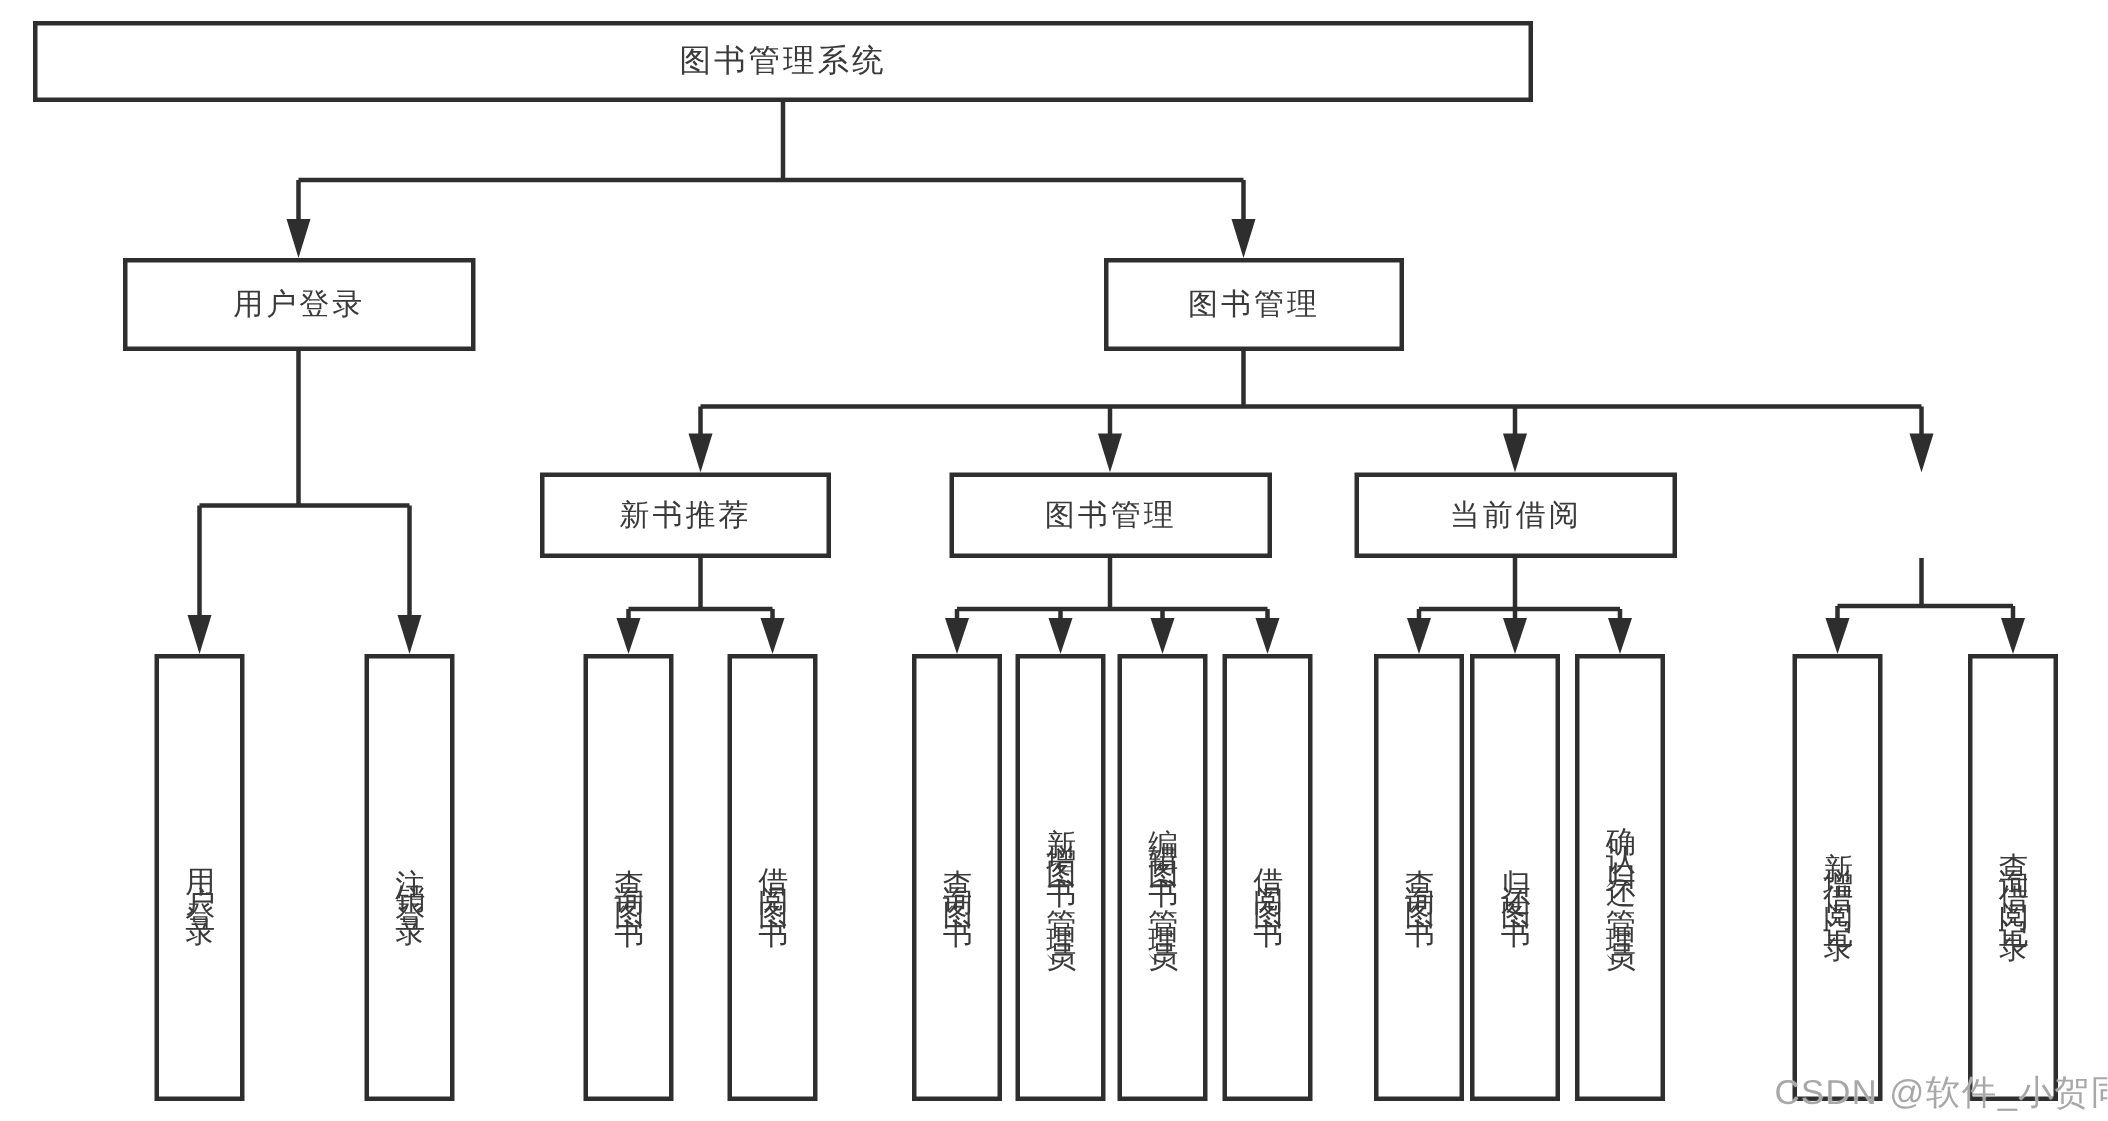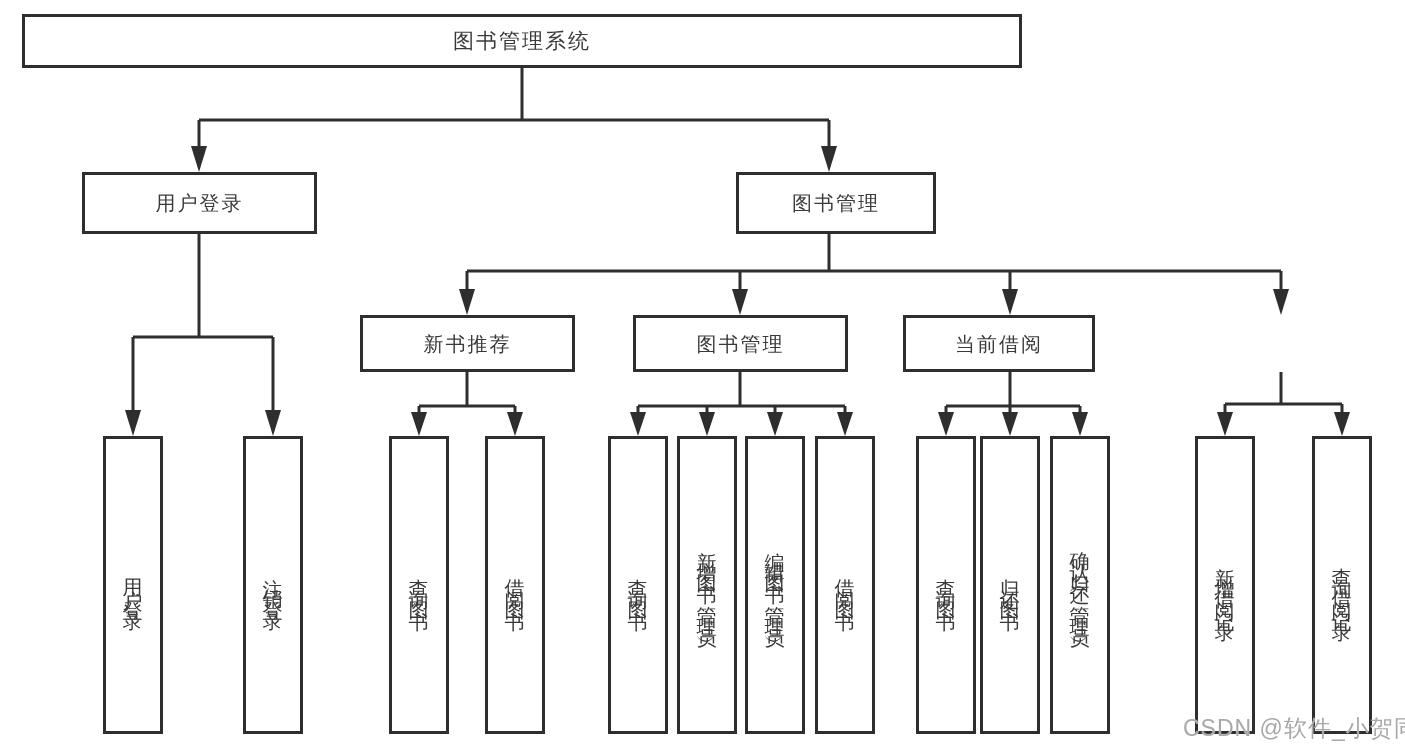--- a/index.html
+++ b/index.html
@@ -117,23 +117,23 @@
       <polygon points="1217,412 1233,412 1225,436"></polygon>
     <path d="M1342 404 V416"></path>
       <polygon points="1334,412 1350,412 1342,436"></polygon>
   </svg>
 
   <div class="node root" style="left:22px;top:14px;width:1000px;height:54px">图书管理系统</div>
 
   <div class="node" style="left:82px;top:172px;width:235px;height:62px">用户登录</div>
   <div class="node" style="left:736px;top:172px;width:200px;height:62px">图书管理</div>
 
-  <div class="node" style="left:360px;top:315px;width:215px;height:57px">新书推荐</div>
+  <div class="node" style="left:360px;top:315px;width:194px;height:57px">新书推荐</div>
   <div class="node" style="left:633px;top:315px;width:215px;height:57px">图书管理</div>
-  <div class="node" style="left:903px;top:315px;width:192px;height:57px">当前借阅</div>
+  <div class="node" style="left:903px;top:315px;width:215px;height:57px">当前借阅</div>
 
   <div class="node leaf" style="left:103px;top:436px;width:60px;height:298px">用户登录</div>
   <div class="node leaf" style="left:243px;top:436px;width:60px;height:298px">注销登录</div>
 
   <div class="node leaf" style="left:389px;top:436px;width:60px;height:298px">查询图书</div>
   <div class="node leaf" style="left:485px;top:436px;width:60px;height:298px">借阅图书</div>
 
   <div class="node leaf" style="left:608px;top:436px;width:60px;height:298px">查询图书</div>
   <div class="node leaf" style="left:677px;top:436px;width:60px;height:298px">新增图书（管理员）</div>
   <div class="node leaf" style="left:745px;top:436px;width:60px;height:298px">编辑图书（管理员）</div>

